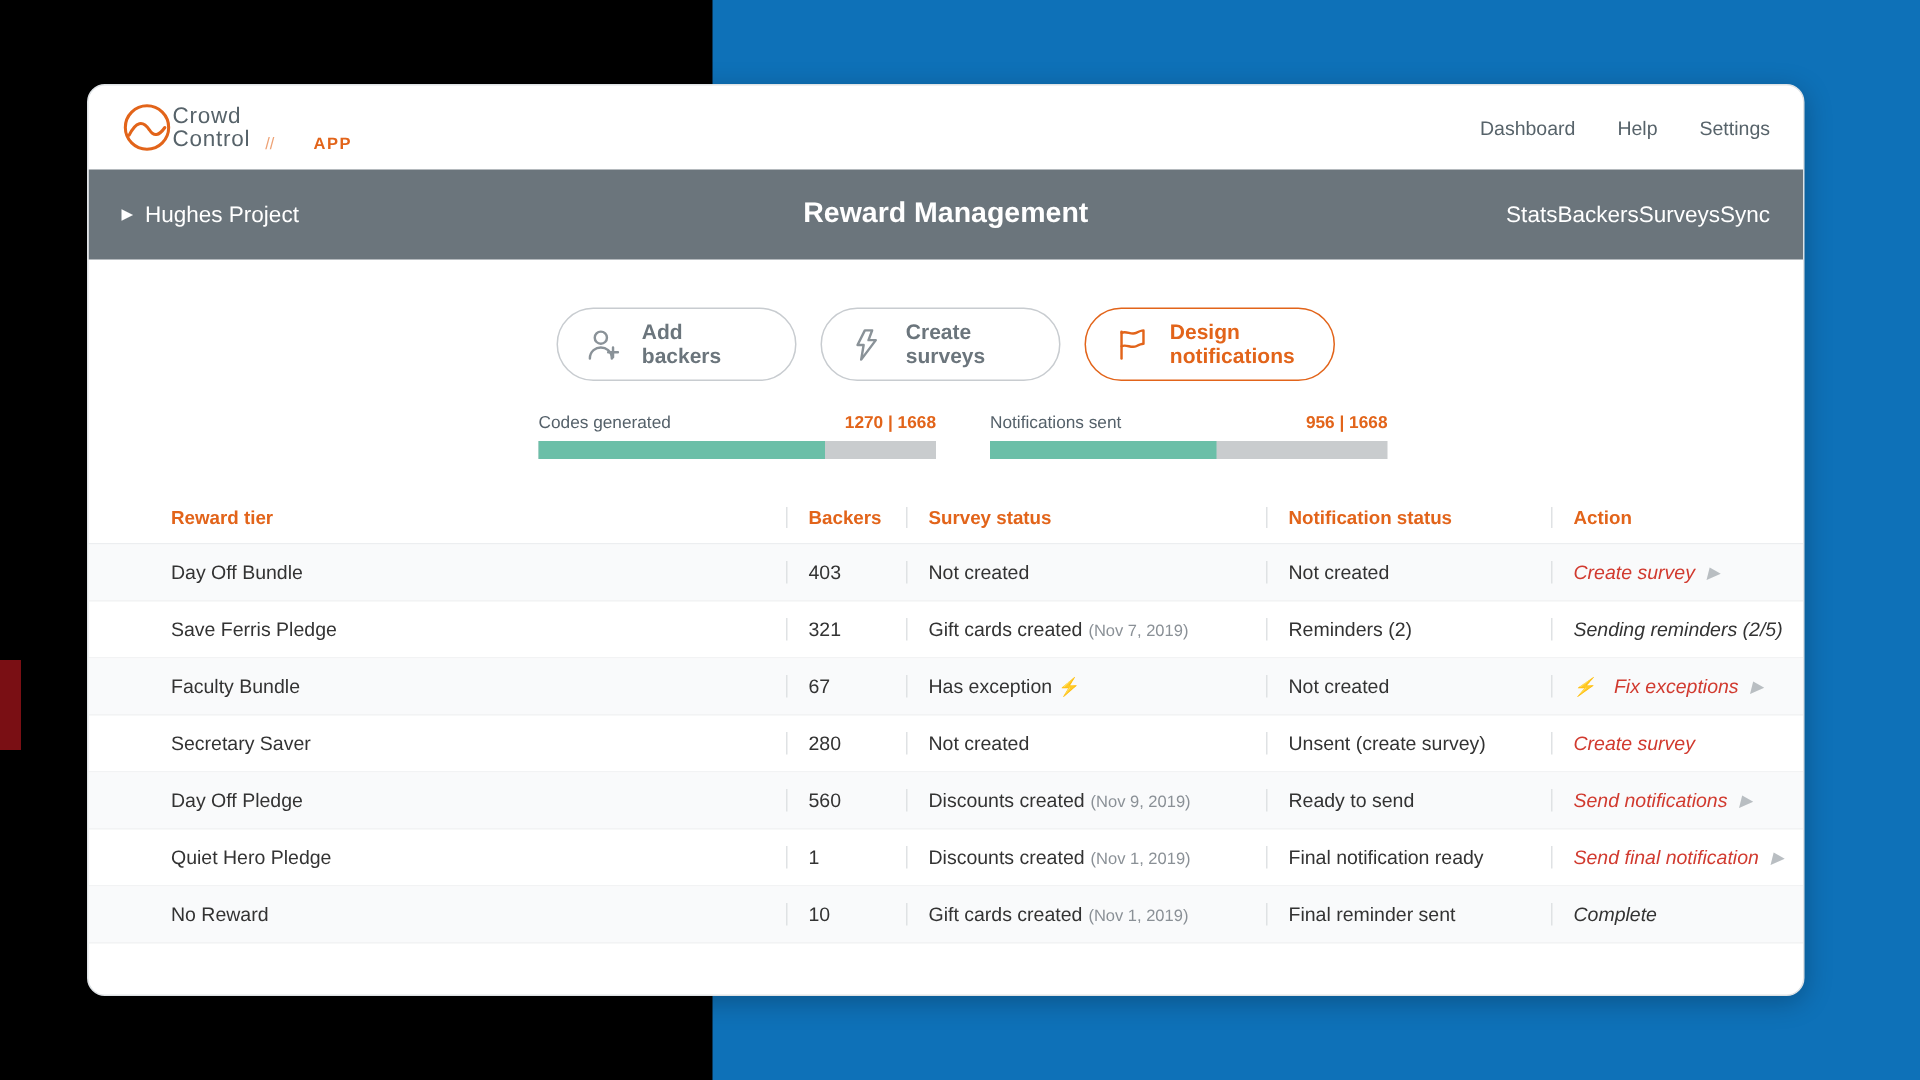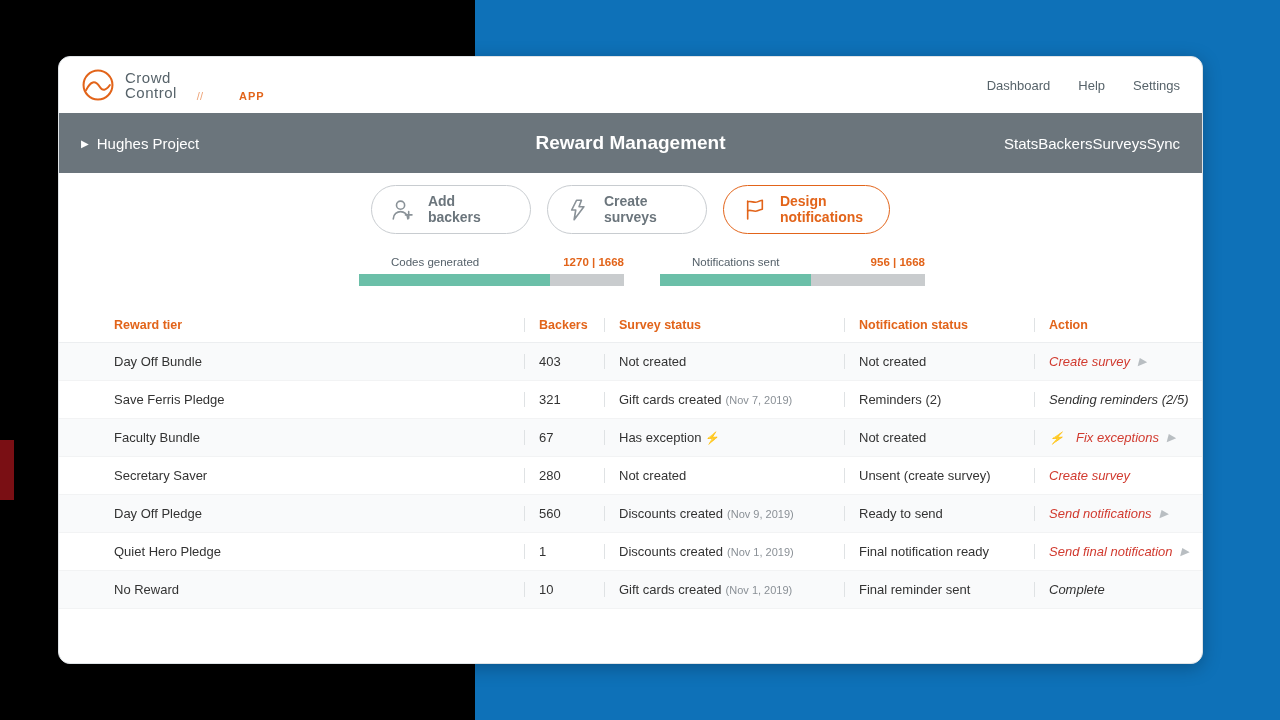--- a/index.html
+++ b/index.html
@@ -3,46 +3,46 @@
 <meta charset="utf-8">
 <style>
   * { box-sizing: border-box; margin: 0; padding: 0; }
   html, body { width: 1280px; height: 720px; overflow: hidden; font-family: "Segoe UI", "Helvetica Neue", Arial, sans-serif; }
   body { background: #0e71b8; position: relative; }
   .black-strip { position: absolute; left: 0; top: 0; width: 475px; height: 720px; background: #000; }
   .accent-red { position:absolute; left:0; top:440px; width:14px; height:60px; background:#7a0f14;}
   .app-frame { position: absolute; left: 58px; top: 56px; width: 1145px; height: 608px; background:#fff; border-radius: 12px; overflow: hidden; box-shadow: 0 4px 18px rgba(0,0,0,.25); border:1px solid #dfe3e6; }
   
   .topbar { height: 56px; display:flex; align-items:center; padding: 0 22px; justify-content: space-between; }
-  .logo-group { display:flex; align-items:center; gap:10px; }
+  .logo-group { display:flex; align-items:center; }
   .logo-mark svg { display:block; }
   .logo-text { display:flex; flex-direction:column; line-height:1; color:#57636a; font-weight:500; letter-spacing:.5px; }
   .logo-text span { font-size:15px; }
   .logo-app { color:#e2641a; font-size:11px; letter-spacing:1px; margin-left:24px; align-self:flex-end; font-weight:700;}
   .logo-slashes { color:#e2641a; opacity:.6; font-size:11px; margin: 0 2px 0 10px; align-self:flex-end;}
   .top-links { display:flex; gap:28px; font-size:13px; color:#57636a;padding-left:36px; }
   .top-links span { cursor:pointer; }
   
   .subbar { height: 60px; background:#6b757c; color:#fff; display:flex; align-items:center; padding: 0 22px; justify-content: space-between; font-size:15px; }
   .project-crumb { display:flex; align-items:center; gap:8px; font-weight:400; }
   .project-crumb .tri { font-size:10px; }
   .page-title { font-size:19px; font-weight:600; position:absolute; left:50%; transform:translateX(-50%); }
   .subbar-links { display:flex; font-size:15px; }
   .subbar-links span { cursor:pointer; }
   
-  .pill-row { display:flex; justify-content:center; gap:16px; padding: 12px 0 22px; }
+  .pill-row { display:flex; justify-content:center; gap:16px; padding: 32px 0 22px; }
   .pill { display:flex; align-items:center; gap:12px; border-radius: 999px; border:1px solid #c8ccd0; padding: 8px 26px 8px 18px; cursor:pointer; min-width: 160px; color:#6b757c;}
   .pill.active { border-color:#e2641a; color:#e2641a; }
   .pill .icon { width:26px; height:26px; display:flex; align-items:center; justify-content:center; flex:none;}
   .pill .labels { display:flex; flex-direction:column; line-height:1.12; font-size:14px; font-weight:600;}
   
   .progress-row { display:flex; gap:36px; padding: 0 0 22px 300px; }
   .prog { width: 265px; }
   .prog .phead { display:flex; justify-content:space-between; font-size:11.5px; margin-bottom:6px;}
-  .prog .phead .pname { color:#55616a;margin-left:32px; }
+  .prog .phead .pname { color:#55616a; }
   .prog .phead .pcount { color:#e2641a; font-weight:600; }
   .prog .bar { height:12px; background:#c9ccce; position:relative; }
   .prog .bar .fill { position:absolute; left:0; top:0; bottom:0; background:#6bbfa8; }
   
   .table { font-size:13px; color:#333; }
   .thead, .trow { display:grid; grid-template-columns: 410px 80px 240px 190px 225px; align-items:center; }
   .thead { padding: 10px 0 10px 55px; border-bottom:1px solid #eceef0; color:#e2641a; font-weight:600; font-size:12.5px;}
   .trow { padding: 10px 0 10px 55px; border-bottom:1px solid #f2f3f4; height:38px; }
   .trow:nth-child(odd){ background:#f9fafb; }
   .cell { padding-right: 10px; }

